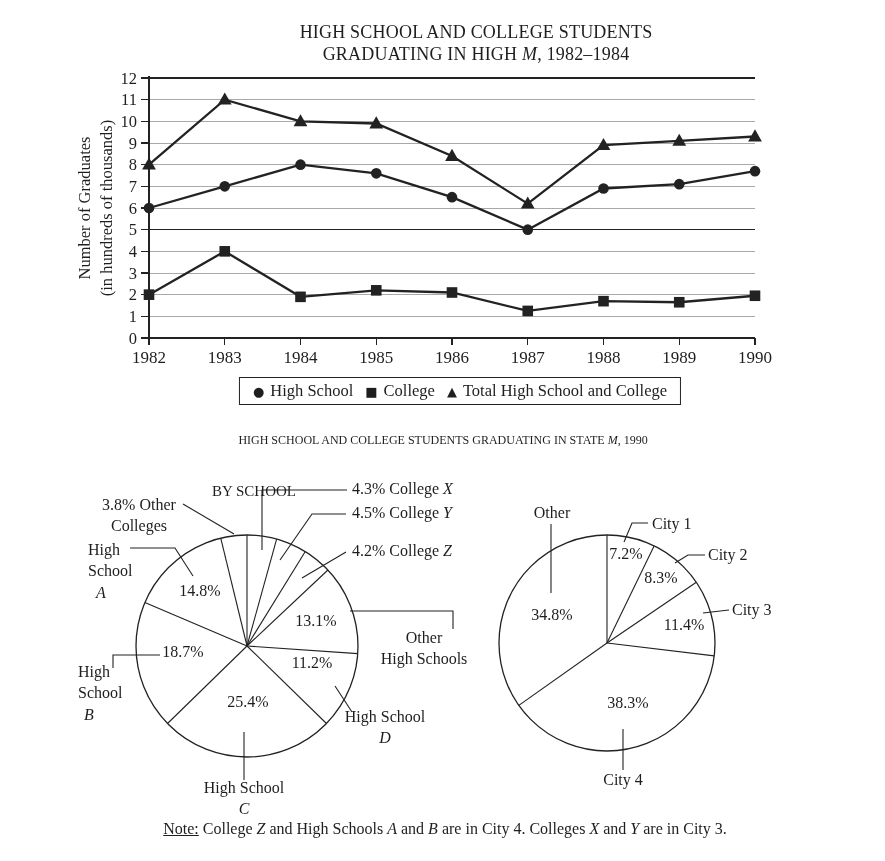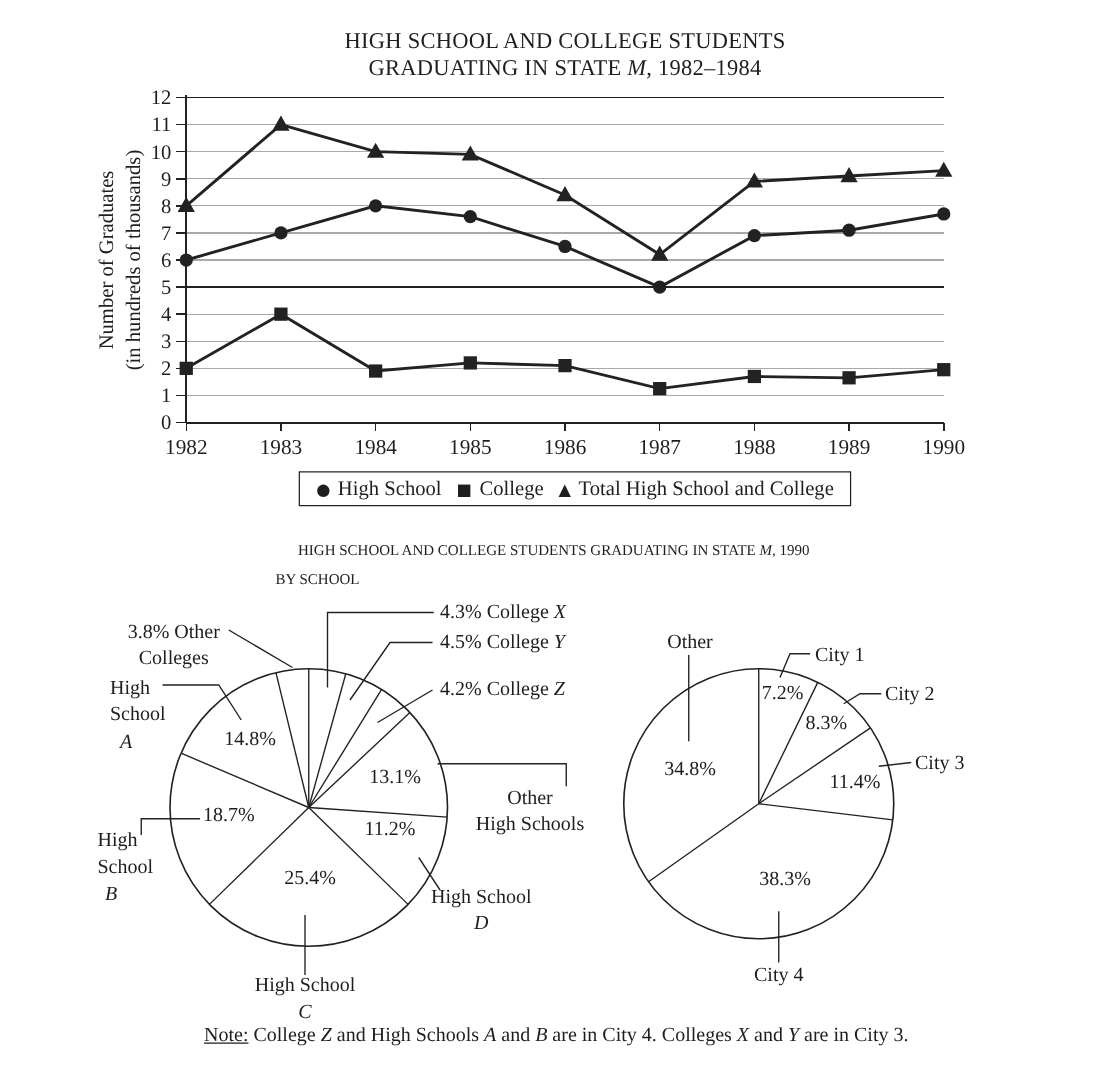--- a/index.html
+++ b/index.html
@@ -1,39 +1,39 @@
 <!DOCTYPE html>
 <html><head>
 <meta charset="utf-8">
 <style>
   html,body{margin:0;padding:0;background:#ffffff;}
   .page{position:relative;width:885px;height:861px;background:#ffffff;overflow:hidden;
         font-family:"Liberation Serif","DejaVu Serif",serif;color:#1e1e1e;}
   .abs{position:absolute;}
   .ctr{transform:translateX(-50%);text-align:center;white-space:nowrap;}
-  #title{left:452px;top:21px;font-size:18px;line-height:22px;letter-spacing:.2px;}
+  #title{left:476px;top:21px;font-size:18px;line-height:22px;letter-spacing:.2px;}
   #subtitle{left:443px;top:433px;font-size:12px;}
-  #pieTitleL{left:254px;top:456px;font-size:12px;}
+  #pieTitleL{left:254px;top:483px;font-size:15px;}
   #pieTitleR{left:620px;top:456px;font-size:16px;}
   #legend{left:460px;top:377px;transform:translateX(-50%);border:1.6px solid #222;
           padding:3px 13px;font-size:16.5px;display:flex;gap:12px;align-items:flex-start;
           white-space:nowrap;background:#fff;}
   .legend-glyph{font-family:"DejaVu Sans",sans-serif;font-size:13px;margin-right:6px;}
   #note{left:445px;top:820px;font-size:16px;}
   svg{position:absolute;left:0;top:0;}
   svg text{font-family:"Liberation Serif","DejaVu Serif",serif;fill:#1e1e1e;}
 </style>
 </head>
 <body>
 
 <div class="page">
 
   <div class="abs ctr" id="title">
     <div>HIGH SCHOOL AND COLLEGE STUDENTS</div>
-    <div><span>GRADUATING IN STATE </span><span style="font-style: italic;">M</span><span>, 1982–1984</span></div>
+    <div><span>GRADUATING IN HIGH </span><span style="font-style: italic;">M</span><span>, 1982–1984</span></div>
   </div>
 
   <svg id="chart-svg" width="885" height="861" viewBox="0 0 885 861">
     <g id="line-chart-group">
         <g shape-rendering="crispEdges">
           <line x1="149" y1="316.3333333333333" x2="755" y2="316.3333333333333" stroke="#a9a9a9" stroke-width="1"></line>
           <line x1="149" y1="294.6666666666667" x2="755" y2="294.6666666666667" stroke="#a9a9a9" stroke-width="1"></line>
           <line x1="149" y1="273" x2="755" y2="273" stroke="#a9a9a9" stroke-width="1"></line>
           <line x1="149" y1="251.33333333333331" x2="755" y2="251.33333333333331" stroke="#a9a9a9" stroke-width="1"></line>
           <line x1="149" y1="229.66666666666666" x2="755" y2="229.66666666666666" stroke="#222222" stroke-width="1.4"></line>

